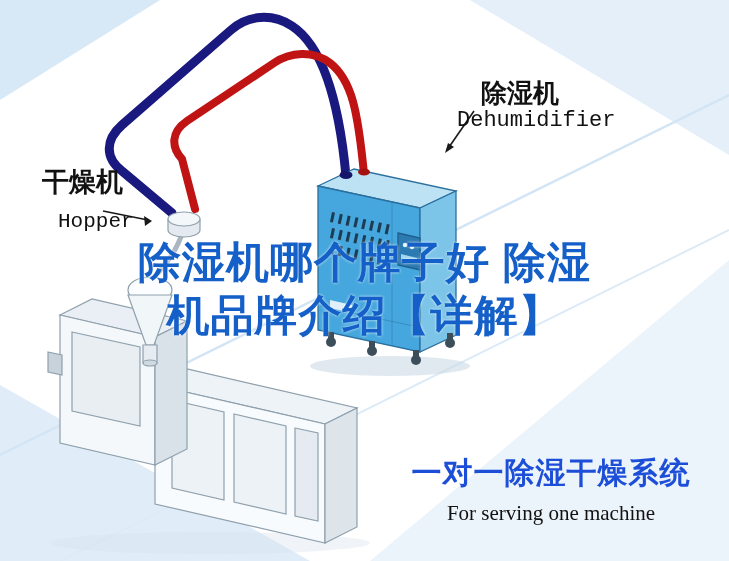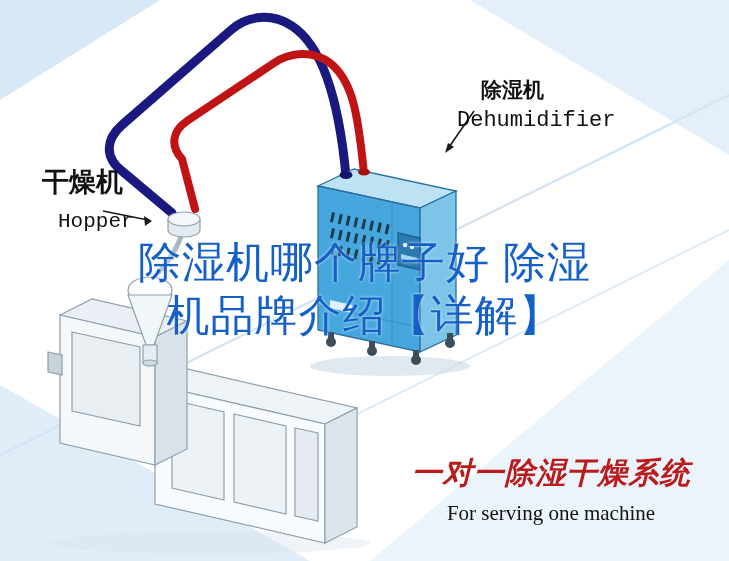--- a/index.html
+++ b/index.html
@@ -18,31 +18,31 @@
   .fill-machine-top   { fill:var(--machine-blue-light,#bce2f4); }
   .fill-machine-side  { fill:var(--machine-blue-side,#7cc4e8); }
   .fill-bg-tint       { fill:var(--background-tint,#d7e8f6); }
 
   .label { position:absolute; color:#111; white-space:nowrap; }
   .zh-bold { font-weight:bold; }
   .serif { font-family:Liberation Mono, monospace; }
 
   .hopper-zh { left:42px; top:164px; font-size:27px; }
   .hopper-en { left:58px; top:210px; font-size:21px; }
-  .dehu-zh   { left:481px; top:76px;  font-size:21px; }
+  .dehu-zh   { left:481px; top:76px;  font-size:26px; }
   .dehu-en   { left:457px; top:108px; font-size:22px; }
 
   .main-title {
     position:absolute; left:0; width:100%; top:236px;
-    text-align:center; font-weight:normal; font-size:43px; line-height:53px;
+    text-align:center; font-weight:bold; font-size:43px; line-height:53px;
     color:var(--title-blue,#1460c8); letter-spacing:1px;
     text-shadow:0 0 3px rgba(255,255,255,.85);
   }
   .caption { position:absolute; left:405px; width:292px; top:453px; text-align:center; }
-  .caption .zh { font-size:30px; font-weight:bold; color:#b91c1c; letter-spacing:1px;font-style:italic; }
+  .caption .zh { font-size:30px; font-weight:bold; color:#1d4ed8; letter-spacing:1px; }
   .caption .en { font-family:"Liberation Serif", serif; font-size:21px; color:#121212; margin-top:7px; }
 </style>
 </head>
 <body>
 
 <div class="stage">
 
   <svg width="729" height="561" viewBox="0 0 729 561">
 
     <g>

